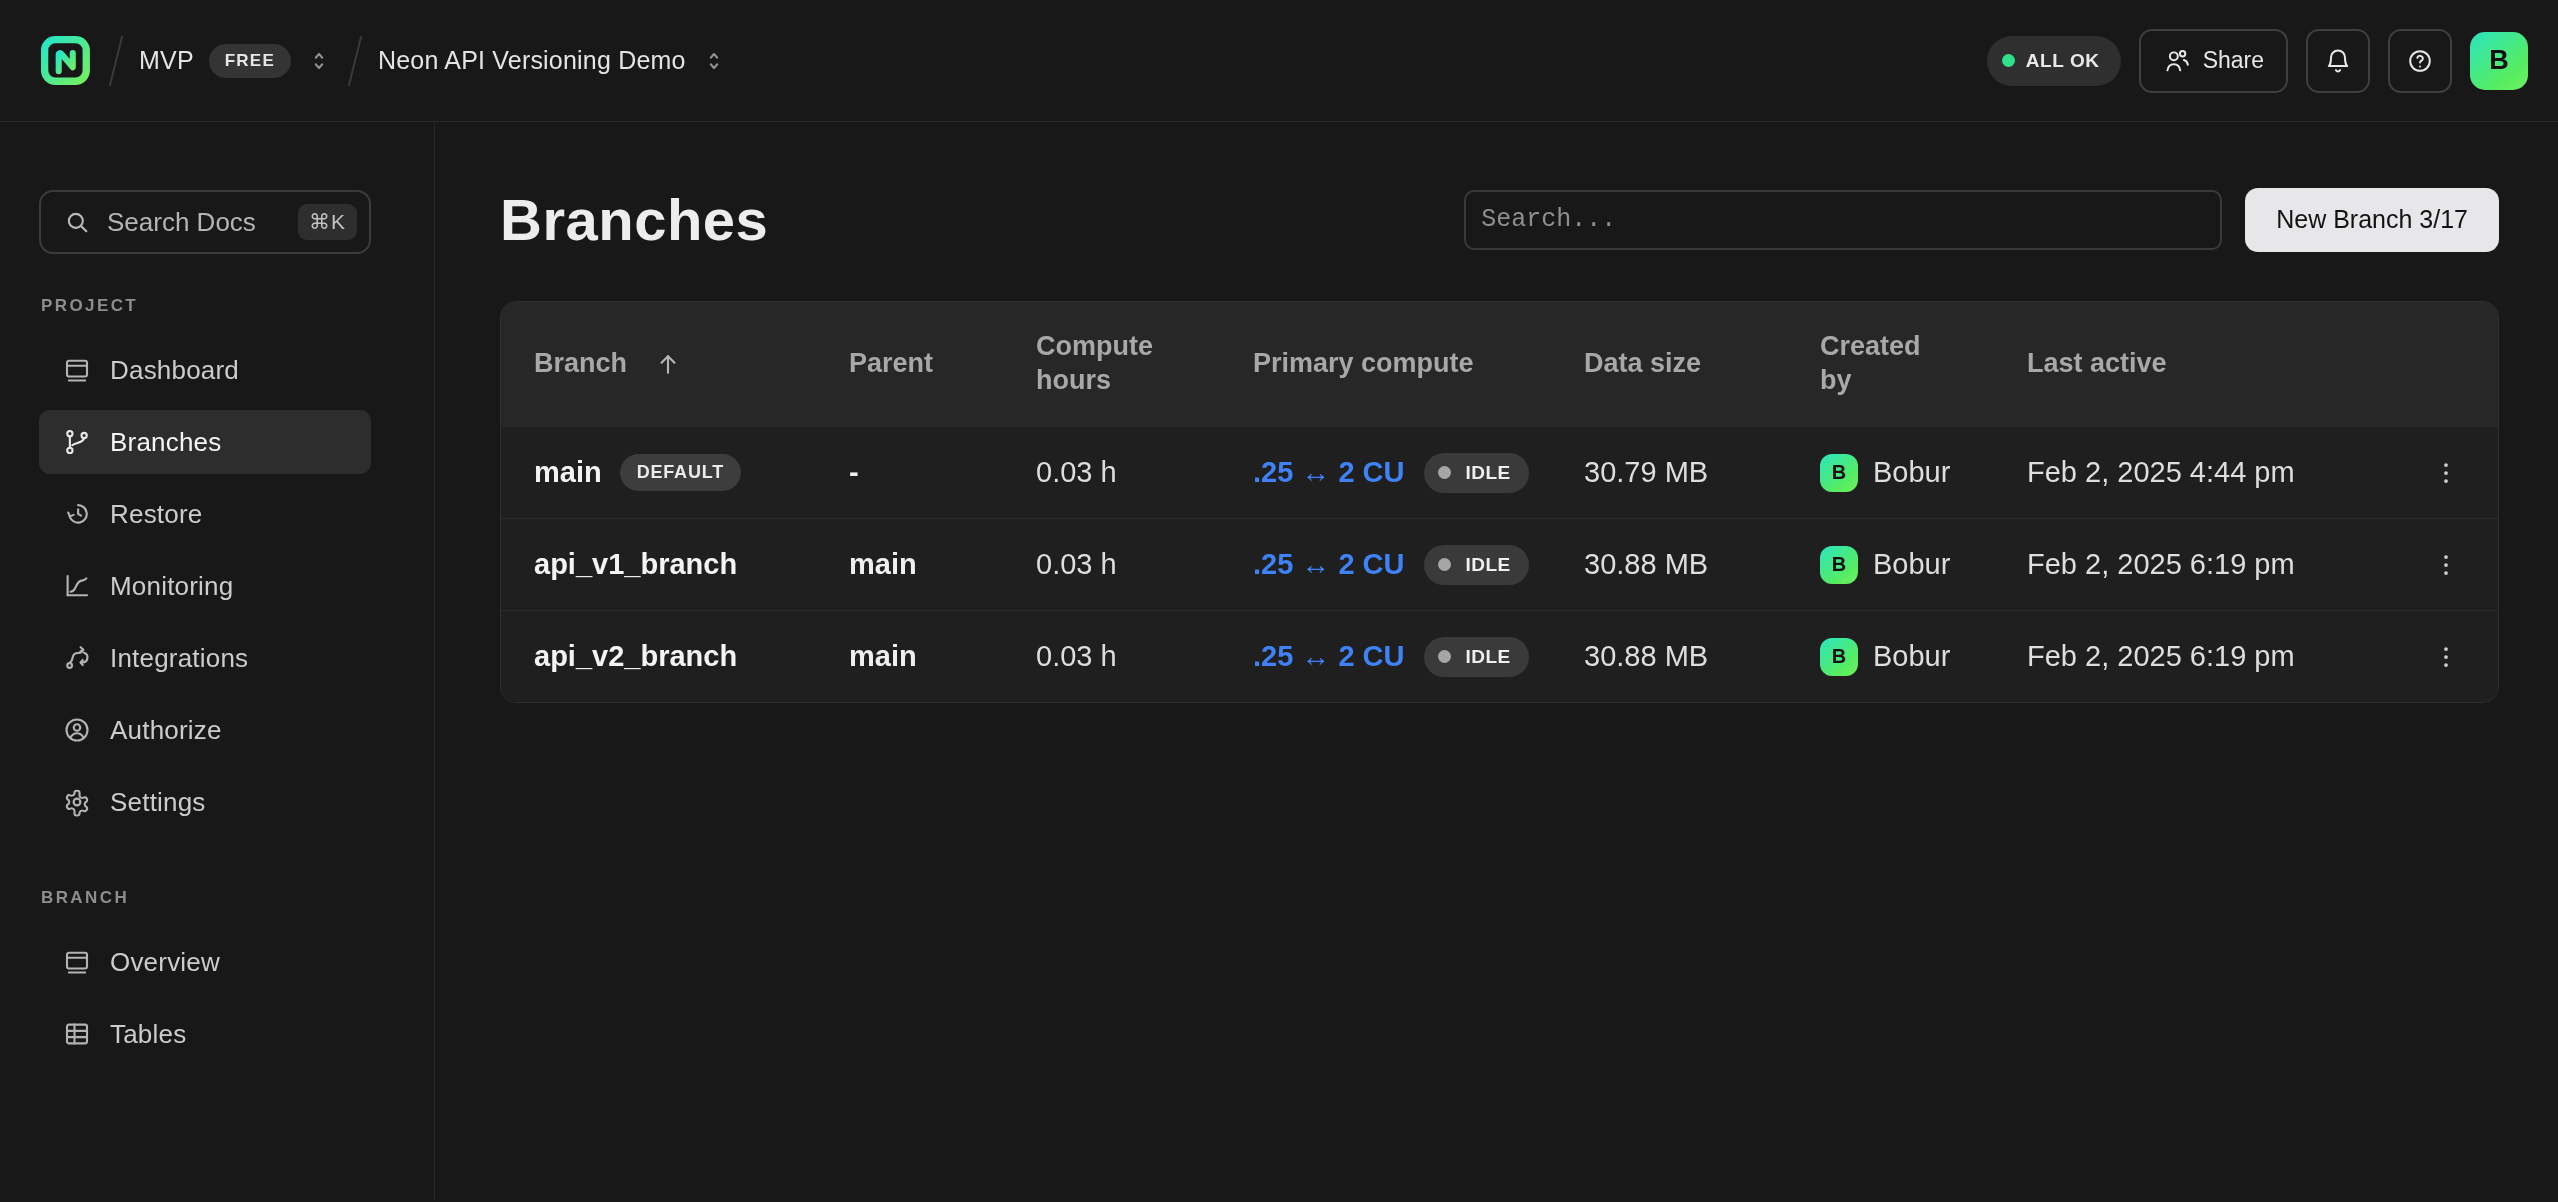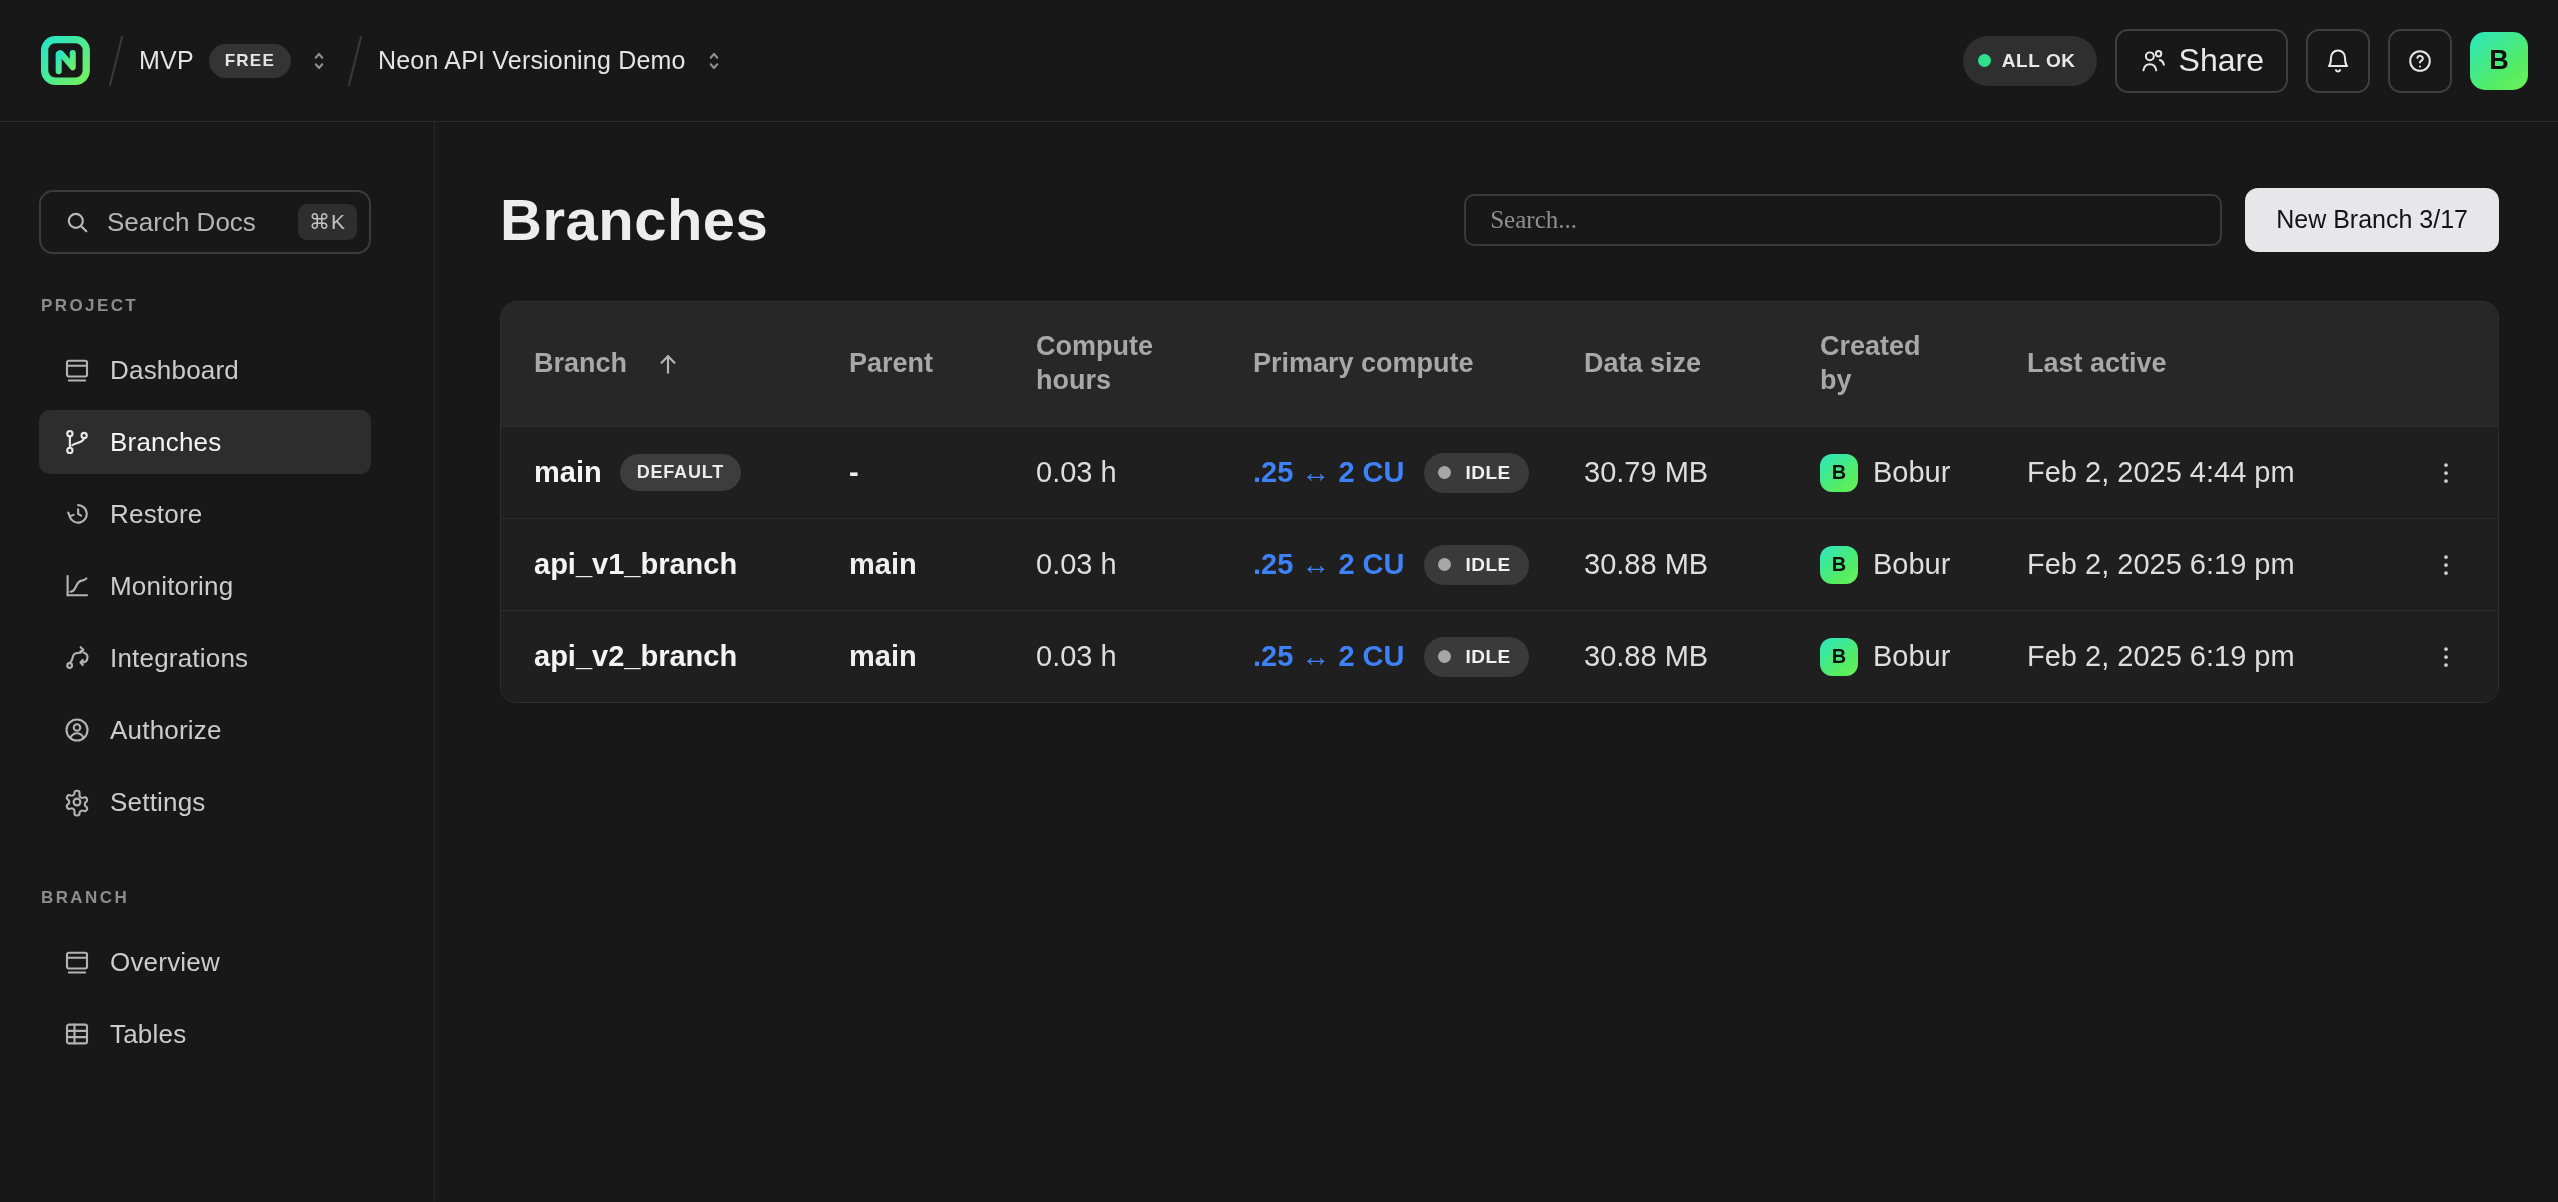--- a/index.html
+++ b/index.html
@@ -31,21 +31,21 @@
     display:flex; align-items:center; gap:11px; height:50px; padding:0 21px 0 15px;
     background:#2f2f2f; border-radius:999px;
   }
   .status-dot { width:13px; height:13px; border-radius:50%; background:#2fe08c; }
   .status-text { font-size:19px; font-weight:700; letter-spacing:.6px; color:#e9e9e9; }
   .tb-btn {
     display:flex; align-items:center; justify-content:center; gap:12px;
     height:64px; border:2px solid #3f3f3f; border-radius:13px; background:transparent;
     color:#e8e8e8; cursor:pointer;
   }
-  .tb-btn.share { padding:0 22px; font-size:32px; }
+  .tb-btn.share { padding:0 22px; font-size:23px; }
   .tb-btn.square { width:64px; }
   .avatar {
     width:58px; height:58px; border-radius:15px; display:flex; align-items:center; justify-content:center;
     background:linear-gradient(140deg,#2be5c0 0%,#55ec62 70%,#6ff15c 100%);
     color:#101010; font-size:27px; font-weight:700; cursor:pointer;
   }
 
   
   .shell { display:flex; height:1079px; }
 
@@ -76,23 +76,23 @@
   .side-item.active { background:#2d2d2d; color:#f5f5f5; }
   .side-item.active .side-icon { color:#e8e8e8; }
   .side-label { font-size:26px; letter-spacing:.2px; }
 
   
   .main { flex:1; padding:64px 59px 0 65px; }
   .main-head { display:flex; align-items:center; }
   .page-title { font-size:58px; font-weight:700; color:#ededed; letter-spacing:.5px; }
   .head-tools { margin-left:auto; display:flex; align-items:center; gap:23px; }
   .tbl-search {
-    width:758px; height:52px; border:2px solid #3a3a3a; border-radius:10px;
-    background:transparent; color:#e5e5e5; font-size:25px; padding:0 24px;
-    font-family:Liberation Serif, serif; outline:none;
+    width:758px; height:60px; border:2px solid #3a3a3a; border-radius:10px;
+    background:transparent; color:#e5e5e5; font-size:25px; padding:0 15px;
+    font-family:Liberation Mono, monospace; outline:none;
   }
   .tbl-search::placeholder { color:#8f8f8f; }
   .new-branch-btn {
     height:64px; padding:0 31px; border:none; border-radius:13px; background:#e7e7e9;
     color:#131313; font-size:25px; font-weight:500; cursor:pointer;
     font-family:"Liberation Sans","DejaVu Sans",sans-serif; white-space:nowrap;
   }
 
   
   .btable {

